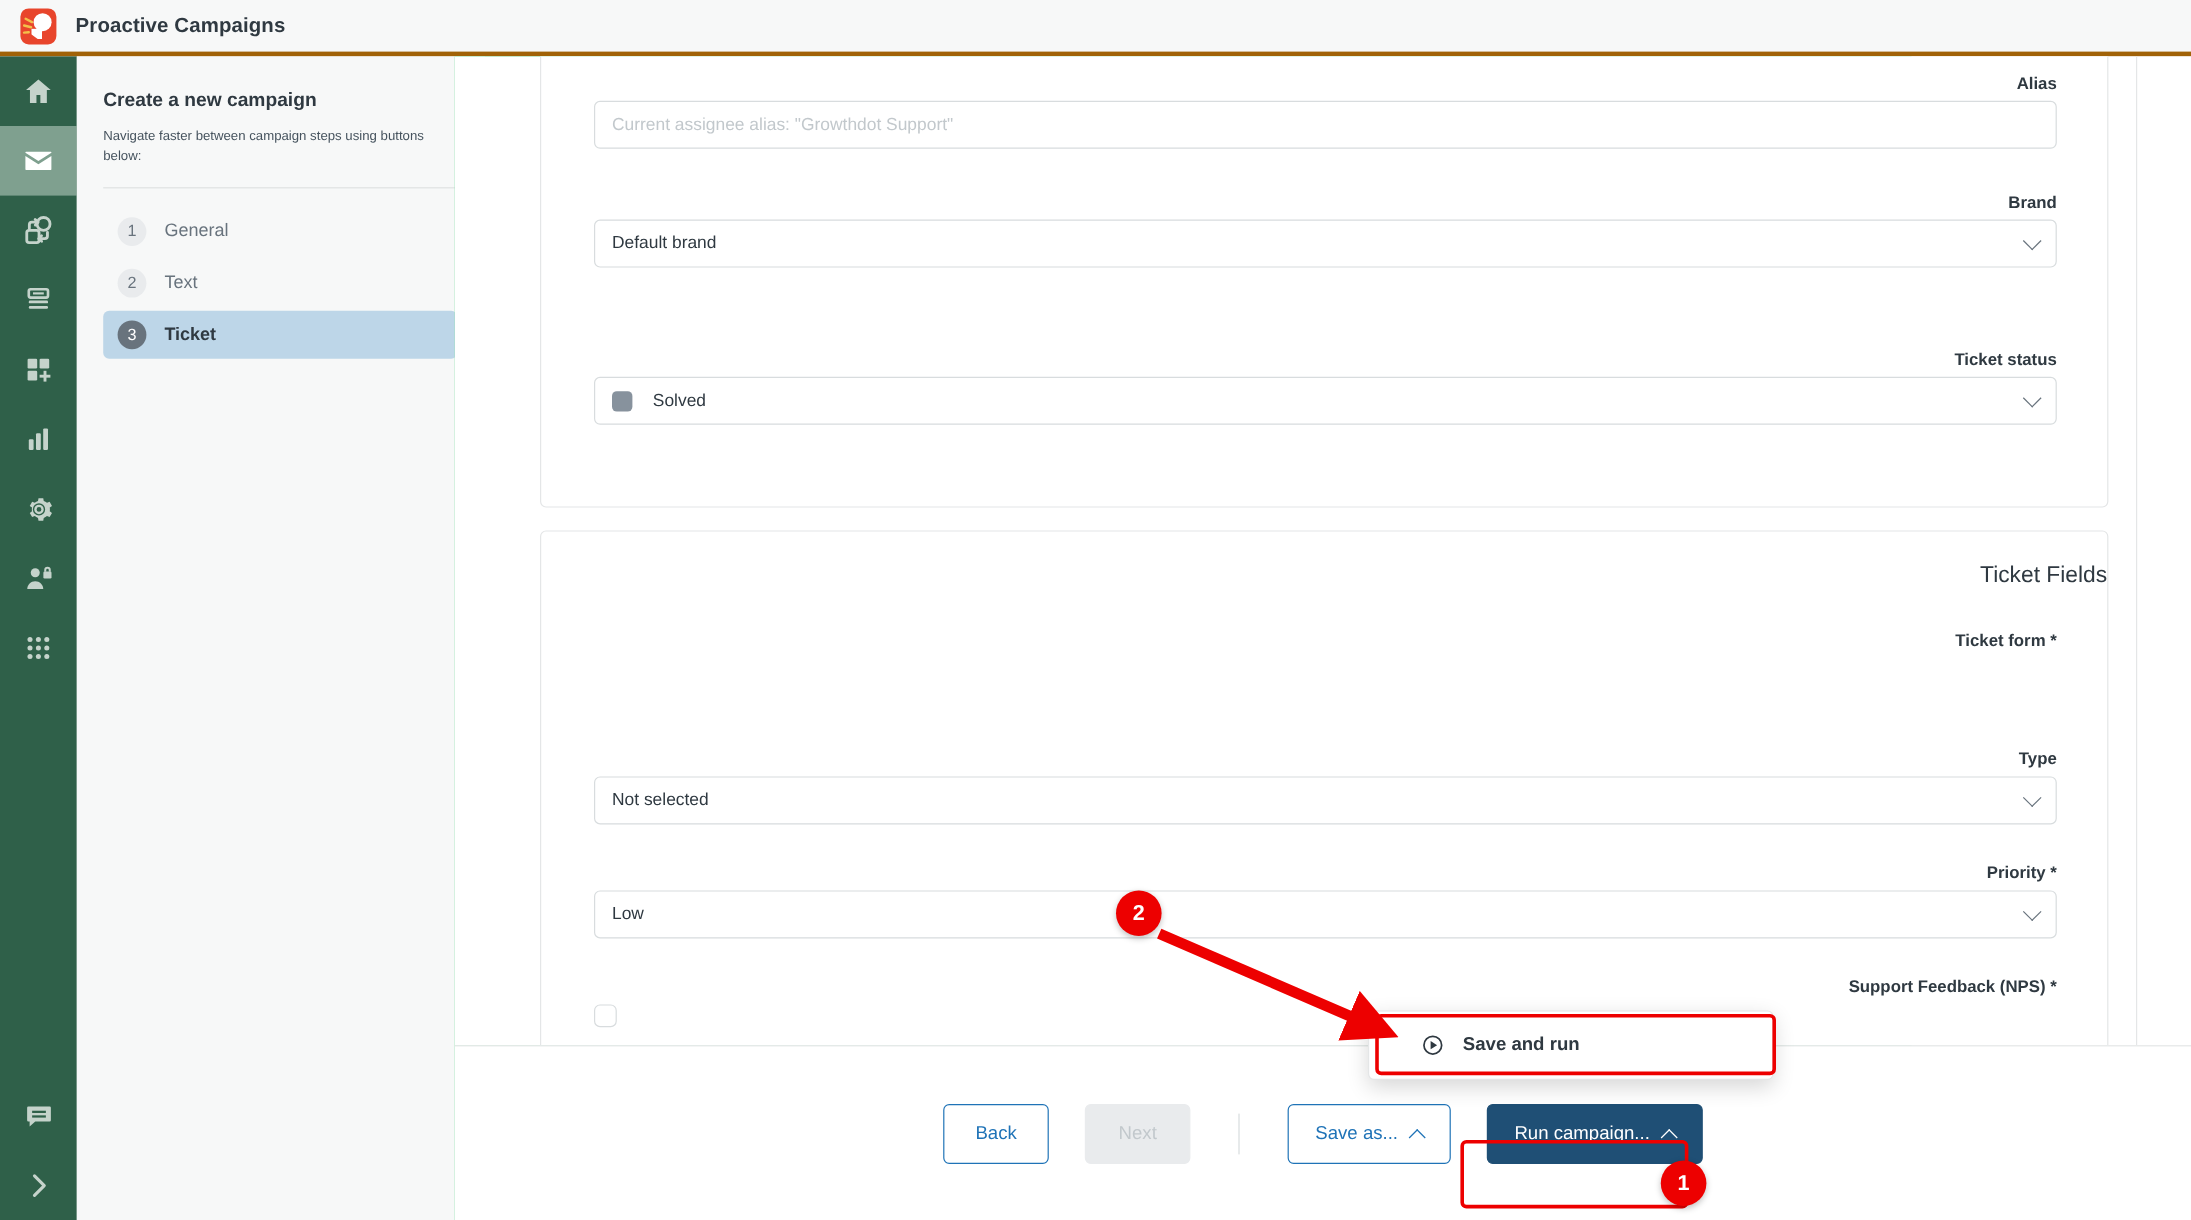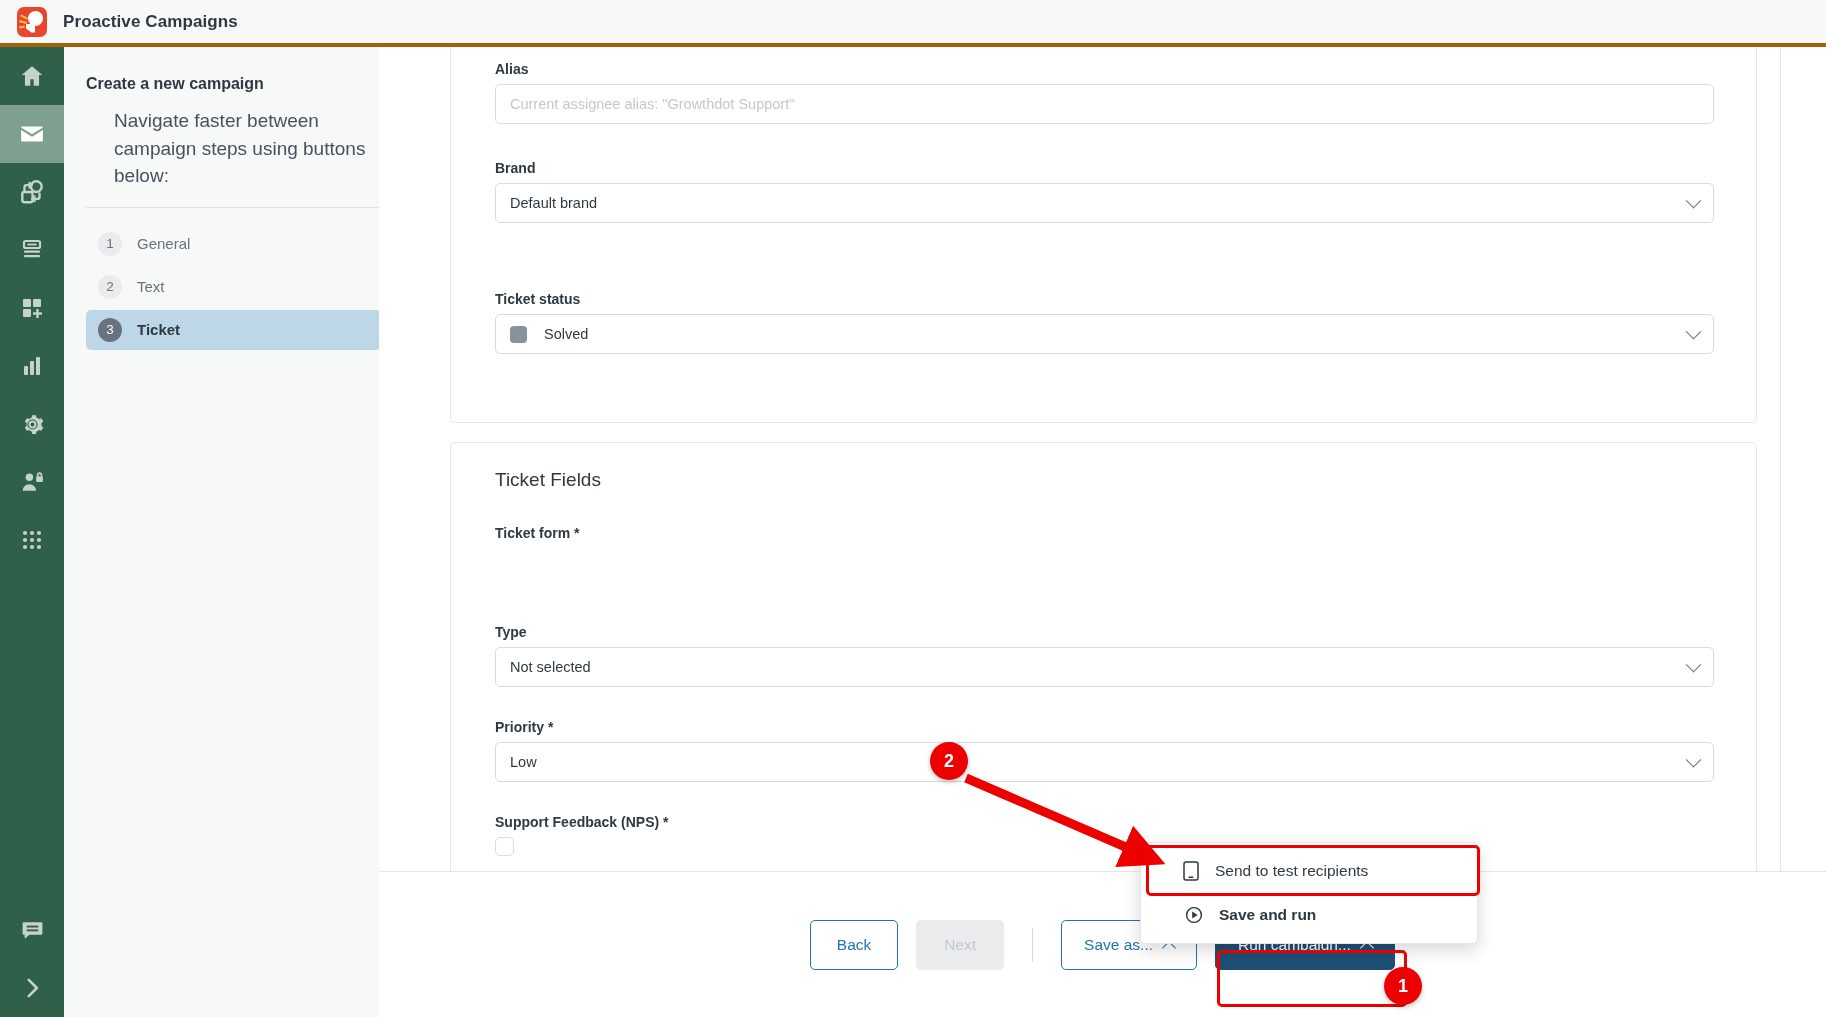--- a/index.html
+++ b/index.html
@@ -52,41 +52,42 @@
   .rail-item svg { display: block; }
   .rail-bottom { position: absolute; left: 0; bottom: 0; width: 64px; }
 
   
   .navpanel {
     position: absolute; left: 64px; top: 47px; width: 340px; height: 970px;
     background: #f7f8f8; border-right: 1px solid #e4e6e7;
     padding: 28px 22px 0 22px;
   }
   .np-title { font-size: 16px; font-weight: 700; color: #2f3941; margin-bottom: 14px; }
-  .np-sub { font-size: 19px; color: #46535e; line-height: 1.45; margin-left: 28px; }
+  .np-sub { font-size: 11px; color: #46535e; line-height: 1.45; }
   .np-hr { height: 1px; background: #dfe1e2; margin: 17px 0 16px 0; }
   .step {
     display: flex; align-items: center; gap: 15px;
     height: 40px; border-radius: 5px; padding: 0 12px; margin-bottom: 3px;
     cursor: pointer;
   }
   .step.active { background: #bdd6e8; }
   .step-num {
     width: 24px; height: 24px; border-radius: 50%; flex: 0 0 auto;
     display: flex; align-items: center; justify-content: center;
     font-size: 13.5px; background: #e9ebed; color: #68737d;
   }
   .step.active .step-num { background: #68737d; color: #ffffff; }
   .step-label { font-size: 15px; color: #68737d; }
   .step.active .step-label { color: #2f3941; font-weight: 700; }
 
   
   .main {
     position: absolute; left: 379px; top: 47px; width: 1214px; height: 970px;
     background: #22c55e;
+    text-align: right;
   }
   .scroll-area {
     position: absolute; left: 0; top: 0; width: 1447px; height: 824px;
     background: #ffffff; overflow: hidden;
   }
   .vdivider {
     position: absolute; left: 1401px; top: 0; width: 1px; height: 824px;
     background: #e4e6e7;
   }
   .card {
@@ -117,21 +118,21 @@
   }
   .nps-box {
     width: 19px; height: 19px; border: 1.5px solid #d8dcde; border-radius: 5px;
     background: #ffffff;
   }
 
   
   .footer {
     position: absolute; left: 0; top: 824px; width: 1447px; height: 146px;
     background: #ffffff; border-top: 1px solid #e4e6e7;
-    display: flex; align-items: center; justify-content: center; gap: 0;
+    display: flex; align-items: center; justify-content: center; gap: 12px;
   }
   .btn {
     height: 50px; border-radius: 5px; font-size: 15.5px;
     display: inline-flex; align-items: center; justify-content: center;
     cursor: pointer; padding: 0 22px; white-space: nowrap;
   }
   .btn-outline { border: 1px solid #1f73b7; color: #1f73b7; background: #ffffff; min-width: 88px; }
   .btn-disabled { border: 1px solid #e9ebed; color: #c2c8cc; background: #e9ebed; min-width: 88px; cursor: default; }
   .btn-primary { background: #1f4f75; color: #ffffff; border: 1px solid #1f4f75; }
   .pipe { width: 1px; height: 34px; background: #d8dcde; }
@@ -366,27 +367,20 @@
         <span class="caret-up"></span>
       </div>
       <div class="btn btn-primary">
         <span>Run campaign...</span>
         <span class="caret-up"></span>
       </div>
     </div>
   </div>
 
   <div class="menu">
-    <div class="menu-item">
-      <svg width="16" height="20" viewBox="0 0 16 20">
-        <rect x="1" y="1" width="14" height="18" rx="2" fill="none" stroke="#2f3941" stroke-width="1.5"></rect>
-        <rect x="5.5" y="15.6" width="5" height="1.3" rx=".6" fill="#2f3941"></rect>
-      </svg>
-      <span>Send to test recipients</span>
-    </div>
     <div class="menu-item bold">
       <svg width="18" height="18" viewBox="0 0 20 20">
         <circle cx="10" cy="10" r="8.2" fill="none" stroke="#2f3941" stroke-width="1.6"></circle>
         <path d="M8 6.2 14 10l-6 3.8z" fill="#2f3941"></path>
       </svg>
       <span>Save and run</span>
     </div>
   </div>
 
   <div class="hl" id="hl-menu"></div>

